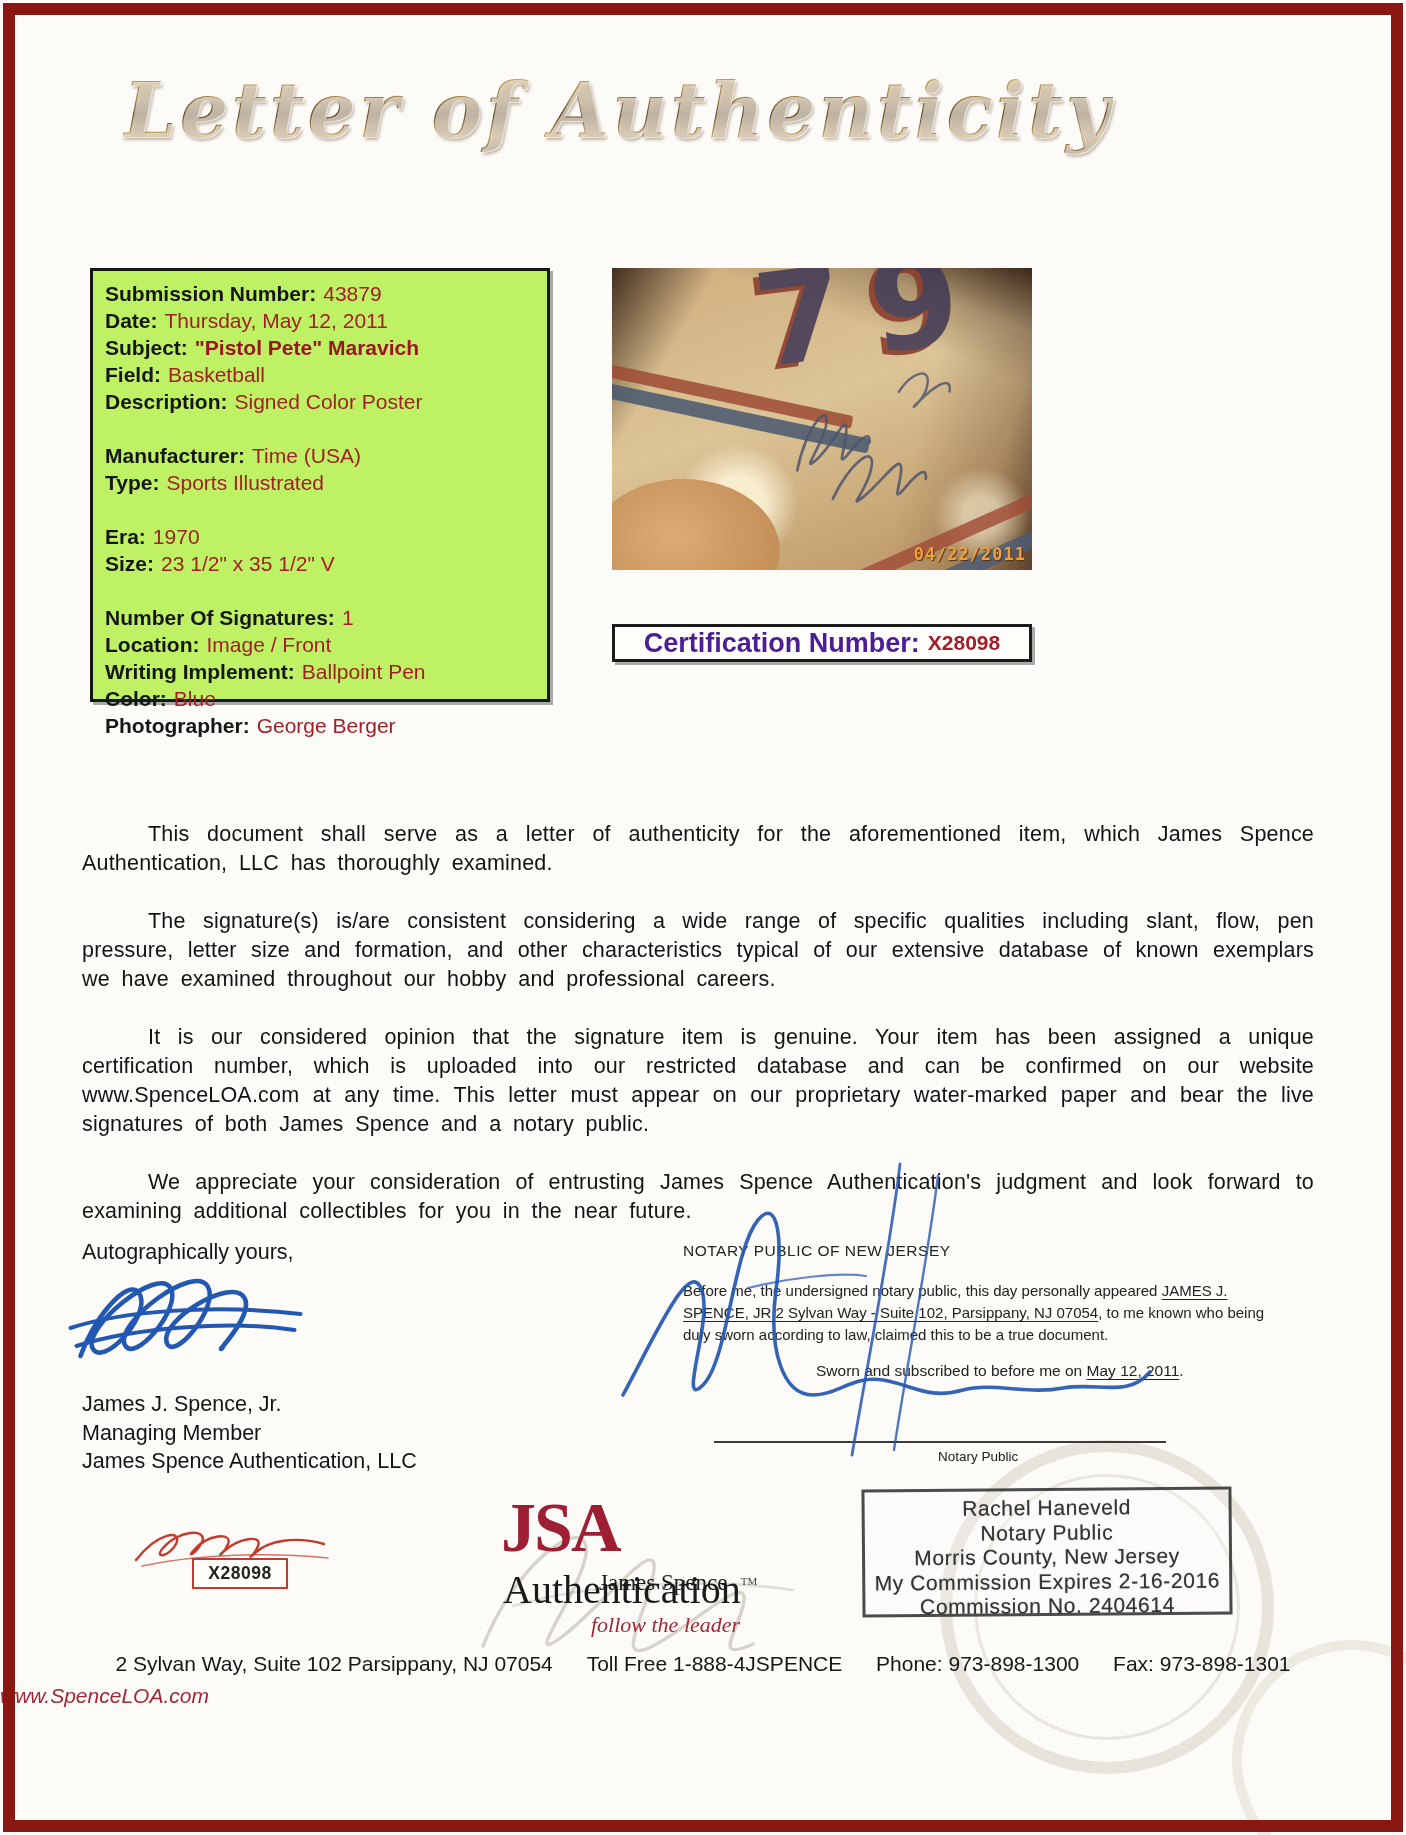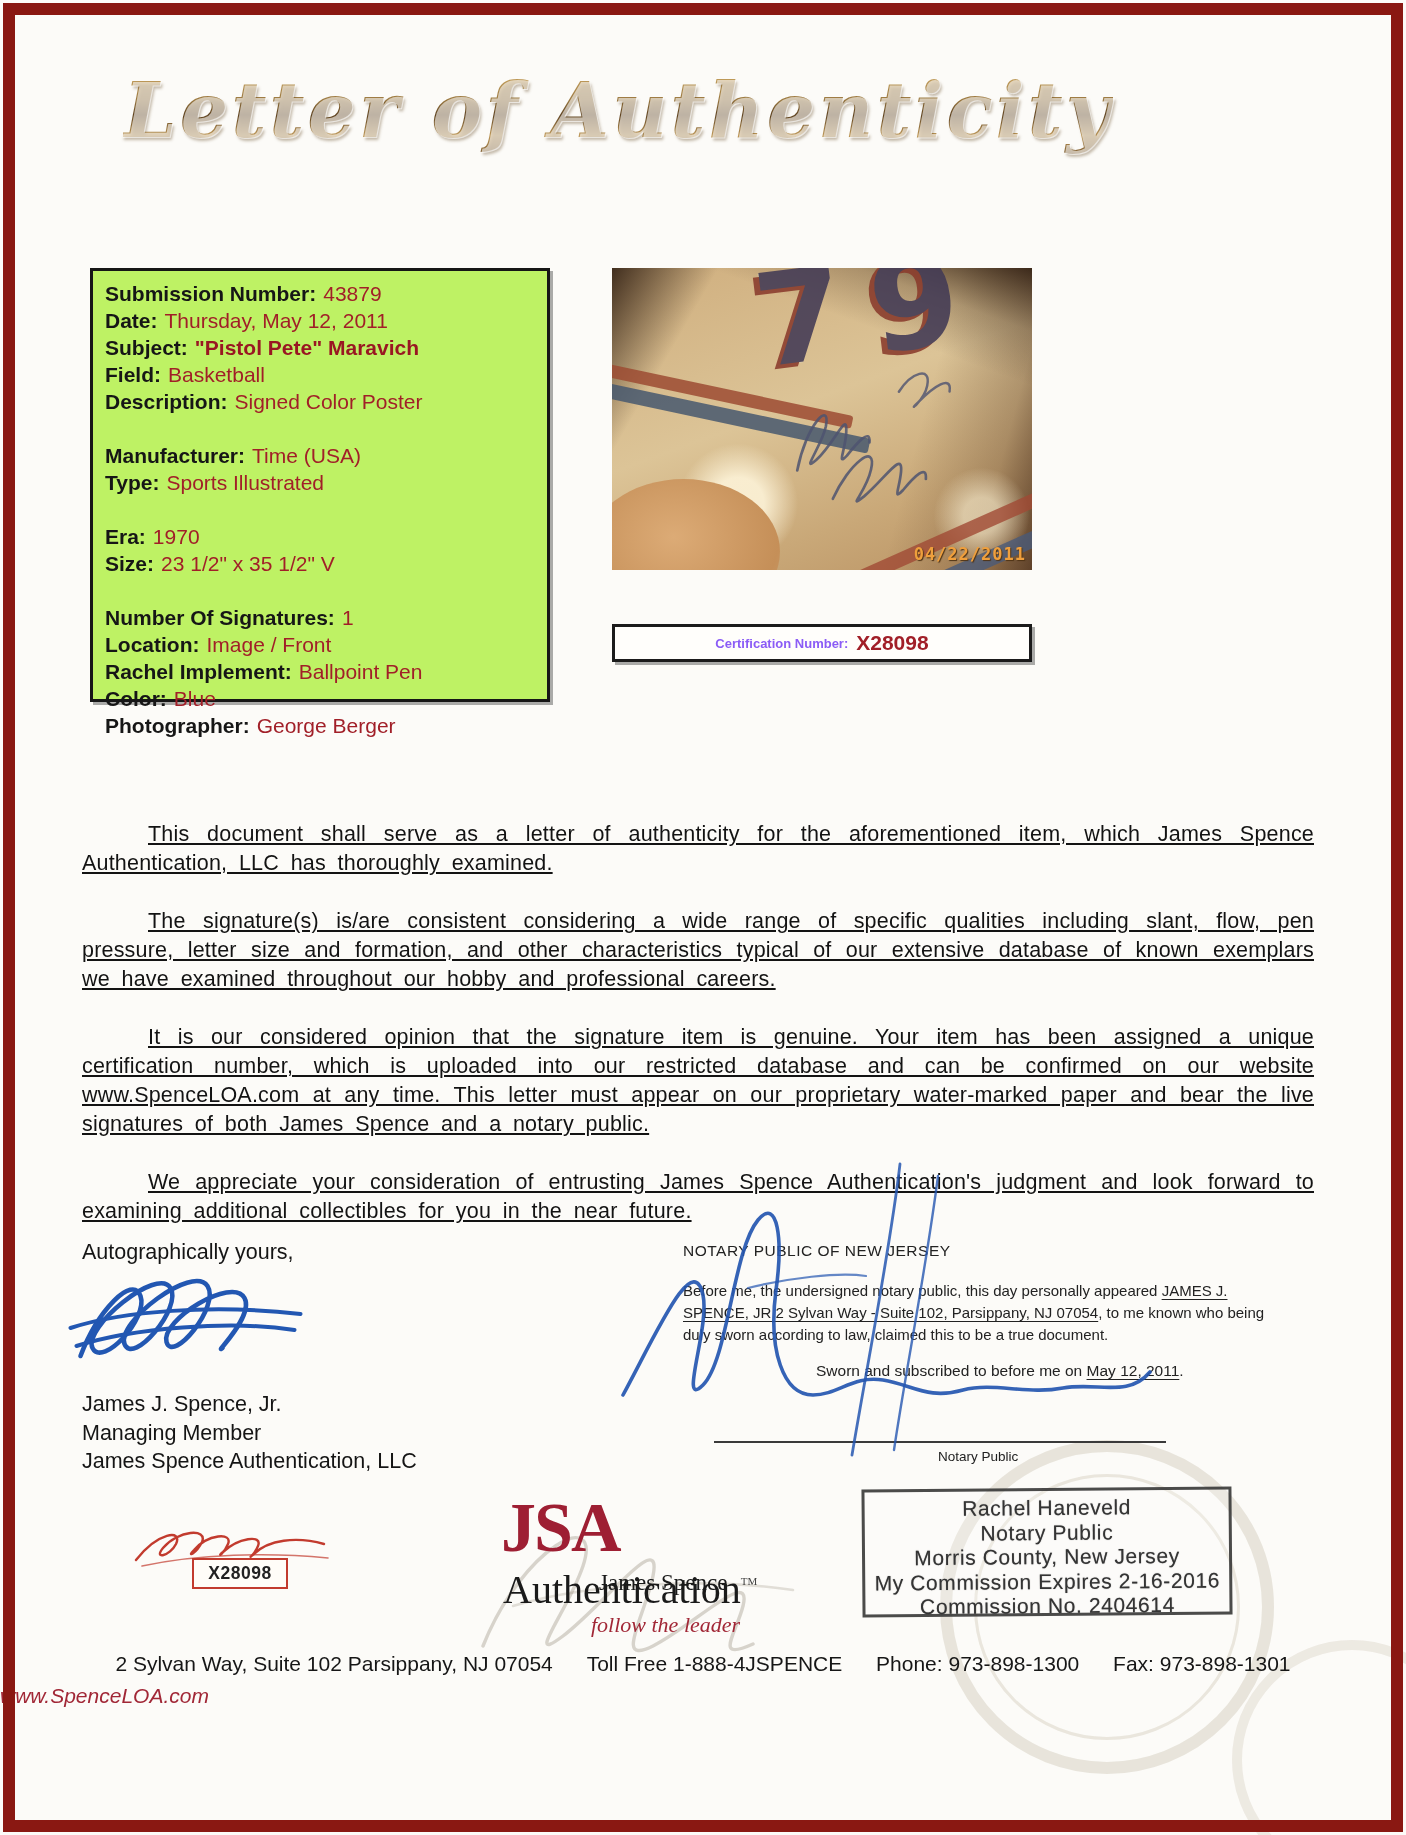--- a/index.html
+++ b/index.html
@@ -73,29 +73,29 @@
     font-family:"DejaVu Sans Mono", monospace; font-weight:bold; font-size:17px;
     color:#ef9f3c; text-shadow:1px 1px 1px #4f3315; letter-spacing:1px;
   }
   
   .cert-box {
     position:absolute; left:612px; top:624px; width:420px; height:38px;
     border:3px solid #1b1b1b; box-sizing:border-box; background:#fffefb;
     display:flex; align-items:center; justify-content:center;
     box-shadow:3px 3px 0 rgba(70,70,70,.45); z-index:5;
   }
-  .cert-box .c-label { font-weight:bold; font-size:13px; color:#8b5cf6; margin-right:8px; }
+  .cert-box .c-label { font-weight:bold; font-size:27px; color:#4c1d95; margin-right:8px; }
   .cert-box .c-value { font-weight:bold; font-size:21px; color:#a11f28; }
   
   .letter-body {
     position:absolute; left:82px; top:820px; width:1232px; z-index:5;
     font-size:21.5px; line-height:29px; text-align:justify;
     word-spacing:5.5px; letter-spacing:.2px; color:#131313;
   }
-  .letter-body p { margin:0 0 29px 0; text-indent:66px;text-decoration:underline; }
+  .letter-body p { margin:0 0 29px 0; text-indent:66px; }
   
   .salutation { position:absolute; left:82px; top:1240px; font-size:21.5px; z-index:5; }
   .sig-spence { position:absolute; left:60px; top:1256px; width:255px; height:135px; z-index:6; }
   .signoff { position:absolute; left:82px; top:1390px; font-size:21.5px; line-height:28.5px; z-index:5; }
   
   .notary-heading {
     position:absolute; left:683px; top:1242px; font-size:15.5px; letter-spacing:.5px; color:#222; z-index:5;
   }
   .notary-body {
     position:absolute; left:683px; top:1280px; width:585px; z-index:5;
@@ -169,21 +169,21 @@
     <div class="d-row"><span class="d-label">Date:</span><span class="d-value">Thursday, May 12, 2011</span></div>
     <div class="d-row"><span class="d-label">Subject:</span><span class="d-value strong">"Pistol Pete" Maravich</span></div>
     <div class="d-row"><span class="d-label">Field:</span><span class="d-value">Basketball</span></div>
     <div class="d-row"><span class="d-label">Description:</span><span class="d-value">Signed Color Poster</span></div>
     <div class="d-row gap"><span class="d-label">Manufacturer:</span><span class="d-value">Time (USA)</span></div>
     <div class="d-row"><span class="d-label">Type:</span><span class="d-value">Sports Illustrated</span></div>
     <div class="d-row gap"><span class="d-label">Era:</span><span class="d-value">1970</span></div>
     <div class="d-row"><span class="d-label">Size:</span><span class="d-value">23 1/2" x 35 1/2" V</span></div>
     <div class="d-row gap"><span class="d-label">Number Of Signatures:</span><span class="d-value">1</span></div>
     <div class="d-row"><span class="d-label">Location:</span><span class="d-value">Image / Front</span></div>
-    <div class="d-row"><span class="d-label">Rachel Implement:</span><span class="d-value">Ballpoint Pen</span></div>
+    <div class="d-row"><span class="d-label">Writing Implement:</span><span class="d-value">Ballpoint Pen</span></div>
     <div class="d-row"><span class="d-label">Color:</span><span class="d-value">Blue</span></div>
     <div class="d-row"><span class="d-label">Photographer:</span><span class="d-value">George Berger</span></div>
   </div>
 
   <div class="photo">
     <span class="jersey-number">79</span>
     <div class="stripe red1"></div>
     <div class="stripe blue1"></div>
     <div class="arm"></div>
     <div class="stripe red2"></div>

